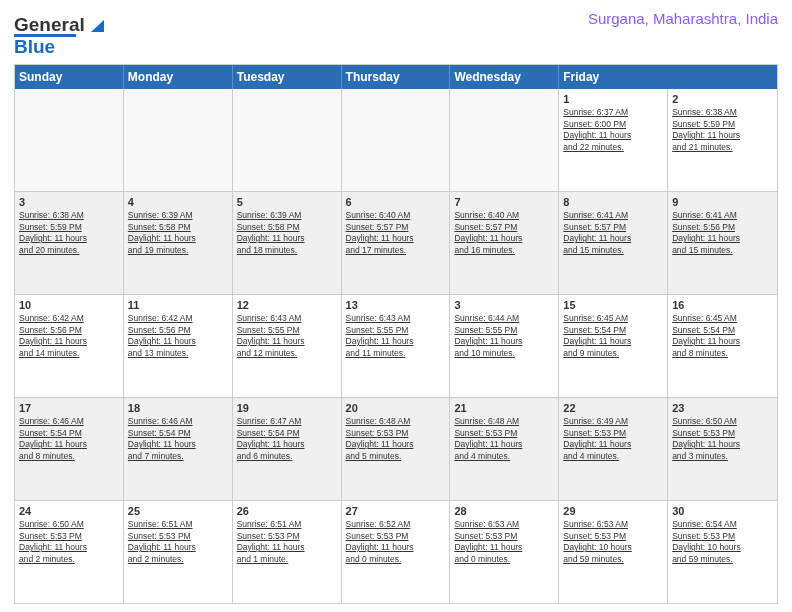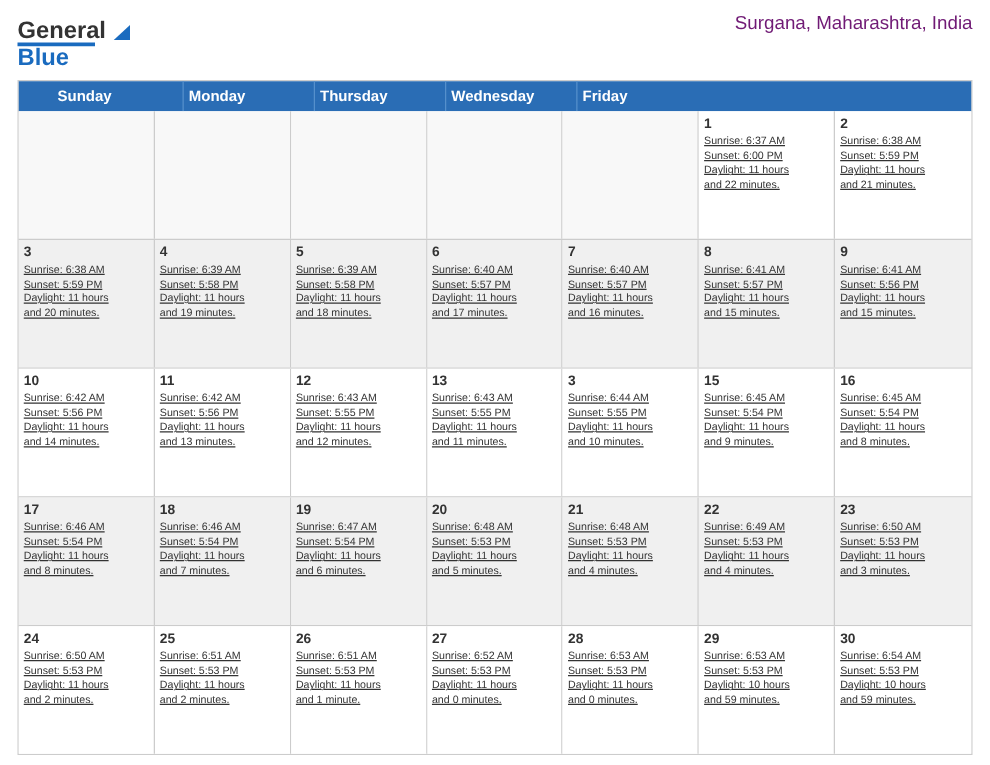--- a/index.html
+++ b/index.html
@@ -33,33 +33,32 @@
       text-align: right;
     }
     .month-title {
       font-size: 36px;
       font-weight: normal;
       color: #333;
       line-height: 1.1;
     }
     .location {
       font-size: 15px;
-      color: #701a75;
+      color: #8b5cf6;
     }
     .calendar {
       flex: 1;
       display: flex;
       flex-direction: column;
       border: 1px solid #ccc;
     }
     .cal-header {
       display: grid;
       grid-template-columns: repeat(7, 1fr);
       background: #2a6db5;
-      padding-left: 27px;
     }
     .cal-header-cell {
       color: #fff;
       font-size: 12px;
       font-weight: bold;
       padding: 5px 4px;
       text-align: left;
       border-right: 1px solid #5590cc;
     }
     .cal-header-cell:last-child { border-right: none; }
@@ -119,20 +118,21 @@
     </div>
     <div class="title-area">
       <div class="location">Surgana, Maharashtra, India</div>
     </div>
   </div>
 
   <div class="calendar">
     <div class="cal-header">
     <div class="cal-header-cell">Sunday</div>
         <div class="cal-header-cell">Monday</div>
+        <div class="cal-header-cell">Tuesday</div>
         <div class="cal-header-cell">Thursday</div>
         <div class="cal-header-cell">Wednesday</div>
         <div class="cal-header-cell">Friday</div>
       </div>
     <div class="cal-body">
     <div class="cal-row">
           <div class="cal-cell empty"></div>
           <div class="cal-cell empty"></div>
           <div class="cal-cell empty"></div>
           <div class="cal-cell empty"></div>

